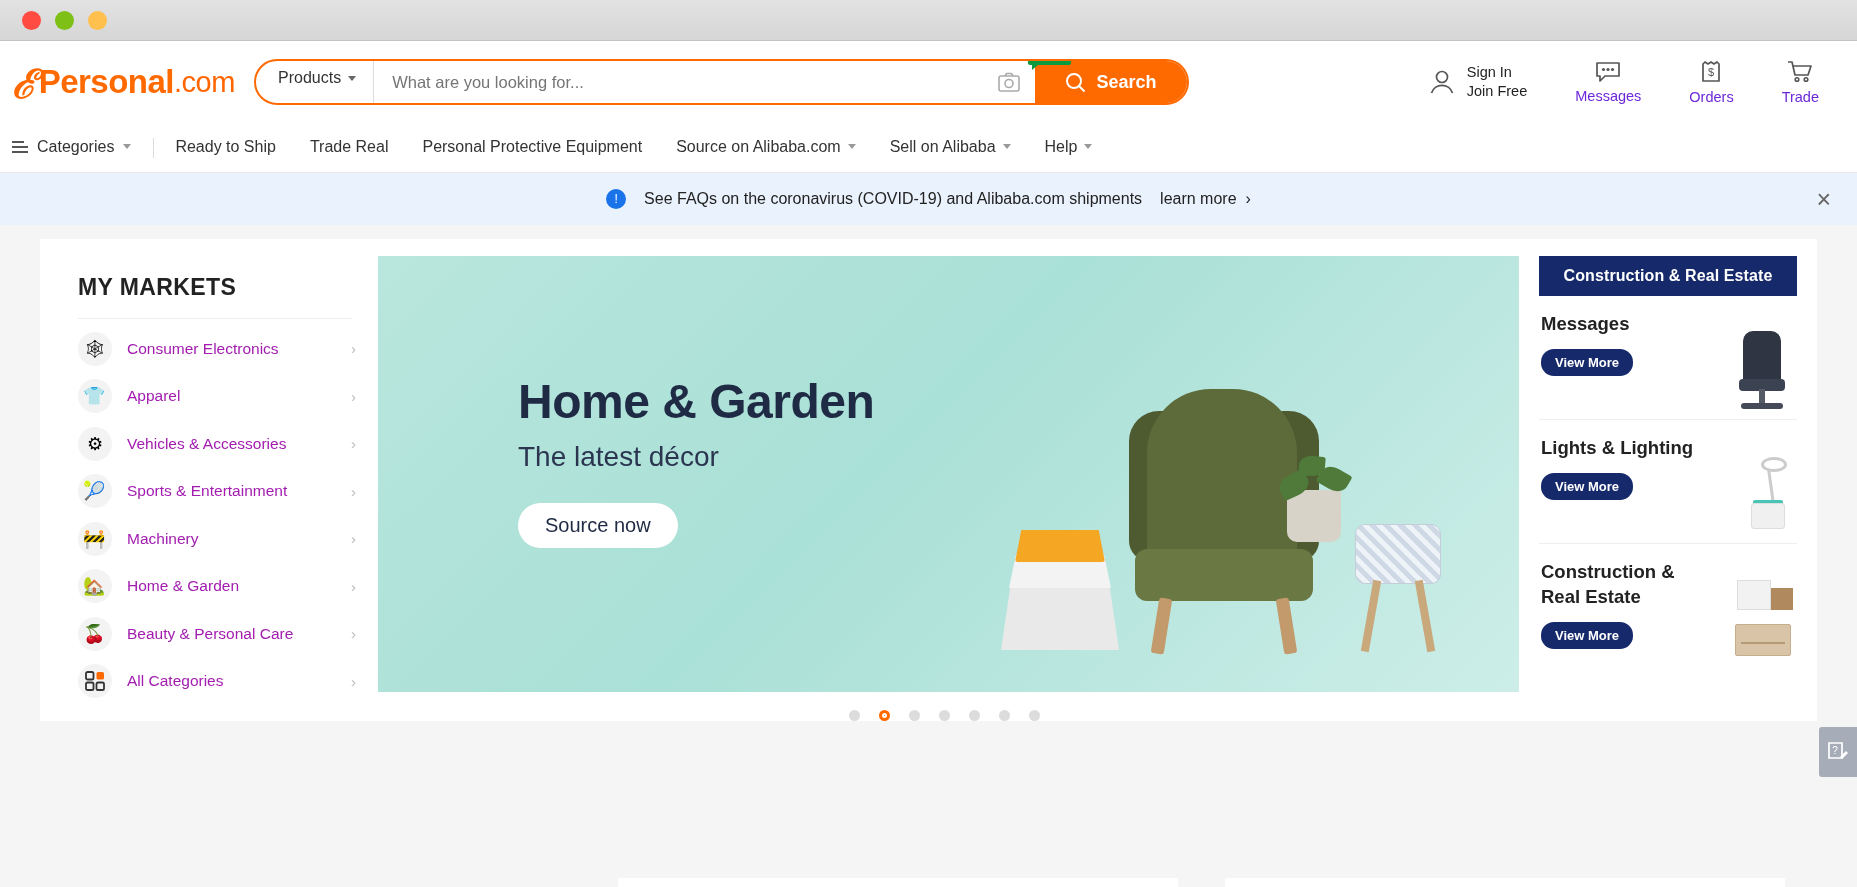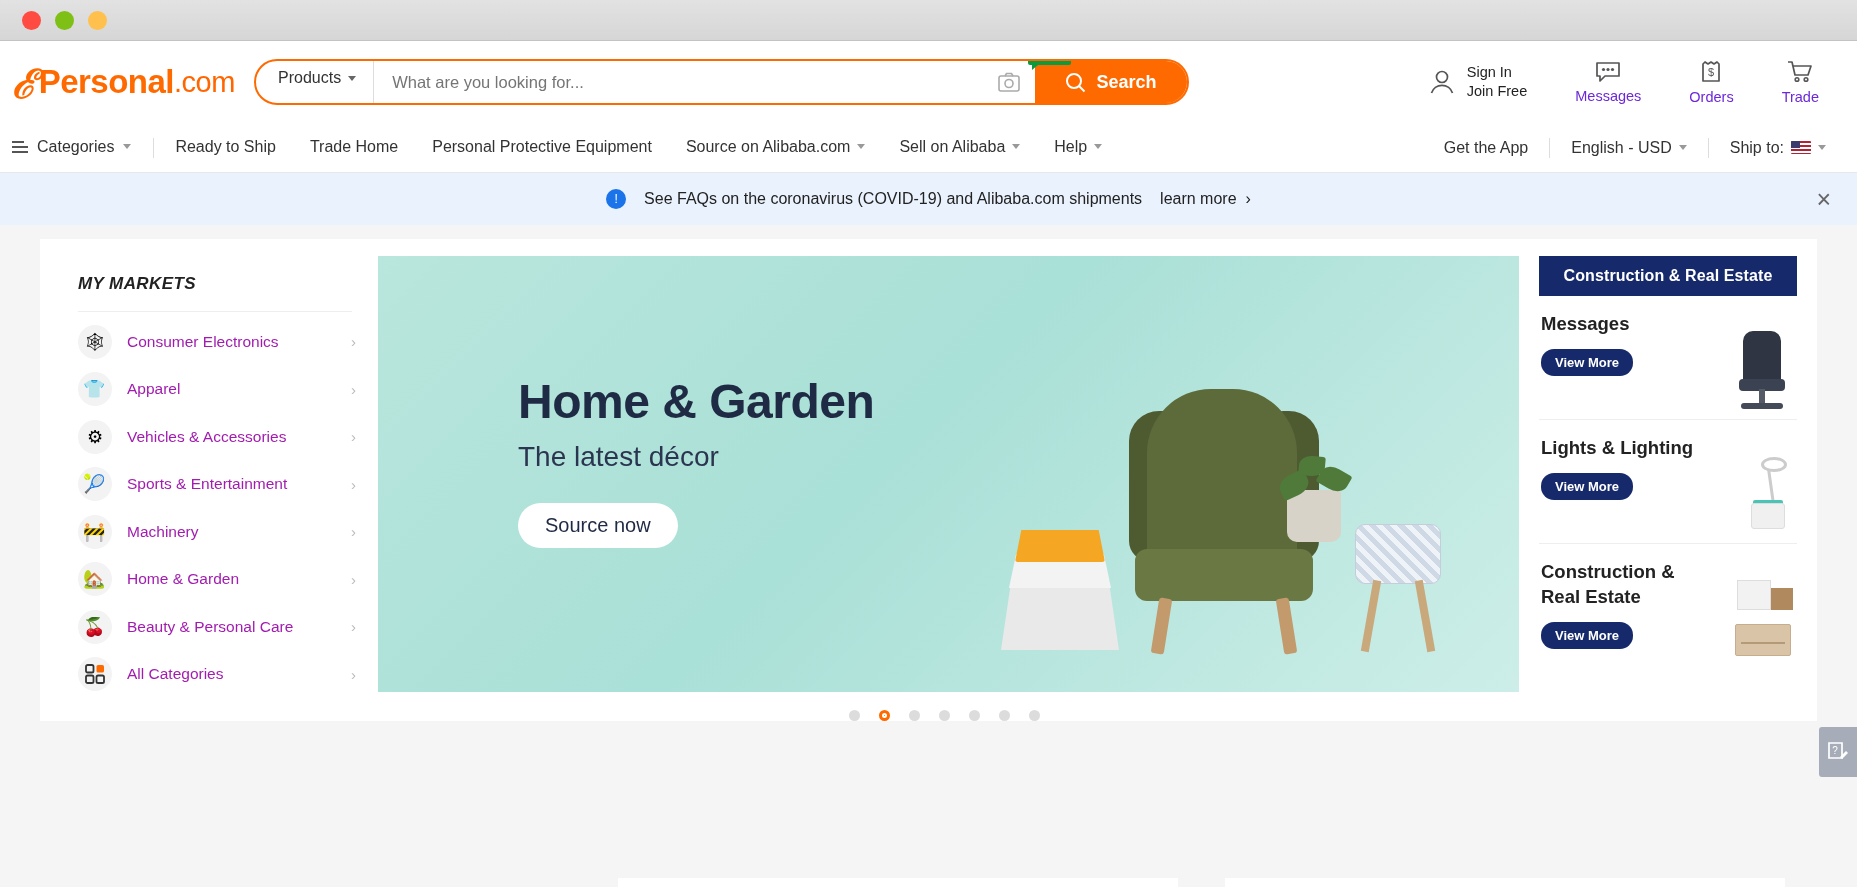--- a/index.html
+++ b/index.html
@@ -107,21 +107,21 @@
   .notice-close { position: absolute; right: 26px; font-size: 25px; color: #666; cursor: pointer; line-height:1; }
 
   
   .main {
     margin: 14px 40px 0; background: #fff; height: 482px;
     display: flex; padding: 17px 20px 0 0;
   }
 
   
   .sidebar { width: 330px; padding: 18px 0 0 38px; }
-  .side-title { font-size: 17px; font-weight: bold; color: #222; letter-spacing: .4px; font-style: italic; }
+  .side-title { font-size: 23px; font-weight: bold; color: #222; letter-spacing: .4px; }
   .side-rule { height: 1px; background: #eee; margin: 17px 18px 6px 0; }
   .side-item {
     display: flex; align-items: center; height: 47.5px; cursor: pointer; padding-right: 14px;
   }
   .side-ico {
     width: 34px; height: 34px; border-radius: 50%; background: #f3f3f3;
     display: flex; align-items: center; justify-content: center; font-size: 18px;
     flex-shrink: 0;
   }
   .side-label { font-size: 15.5px; color: #a21caf; margin-left: 15px; }
@@ -298,55 +298,39 @@
           <i></i>
         </span>
       <span>Categories</span>
       <span class="chev-sm"></span>
     </div>
     <span class="nav-sep"></span>
     <div class="nav-item">
       <span>Ready to Ship</span>
     </div>
     <div class="nav-item">
-      <span>Trade Home</span>
+      <span>Trade Real</span>
     </div>
     <div class="nav-item">
       <span>Personal Protective Equipment</span>
     </div>
     <div class="nav-item">
       <span>Source on Alibaba.com</span>
       <span class="chev-sm"></span>
     </div>
     <div class="nav-item">
       <span>Sell on Alibaba</span>
       <span class="chev-sm"></span>
     </div>
     <div class="nav-item">
       <span>Help</span>
       <span class="chev-sm"></span>
     </div>
   </div>
 
-  <div class="nav-right">
-    <div class="nav-item">
-      <span>Get the App</span>
-    </div>
-    <span class="nav-sep"></span>
-    <div class="nav-item">
-      <span>English - USD</span>
-      <span class="chev-sm"></span>
-    </div>
-    <span class="nav-sep"></span>
-    <div class="nav-item">
-      <span>Ship to:</span>
-      <span class="flag"></span>
-      <span class="chev-sm"></span>
-    </div>
-  </div>
 </div>
 
 <div class="notice">
   <span class="notice-icon">!</span>
   <span>See FAQs on the coronavirus (COVID-19) and Alibaba.com shipments</span>
   <span class="notice-link">
     <span>learn more</span>
     <span>›</span>
   </span>
   <span class="notice-close">×</span>

